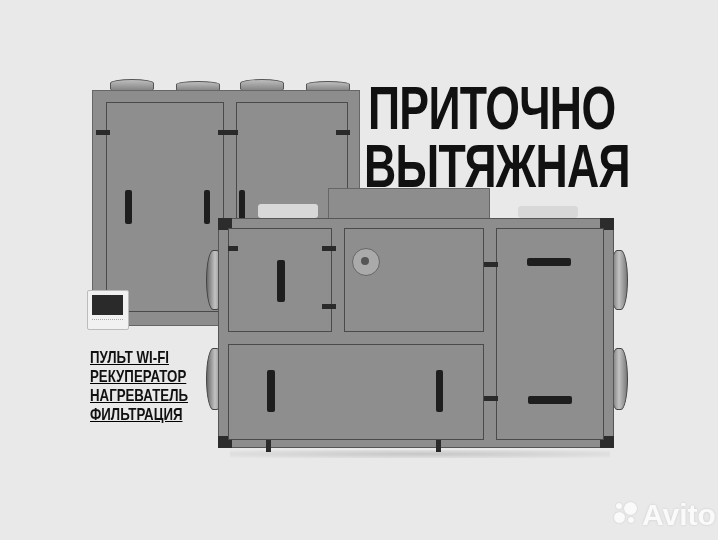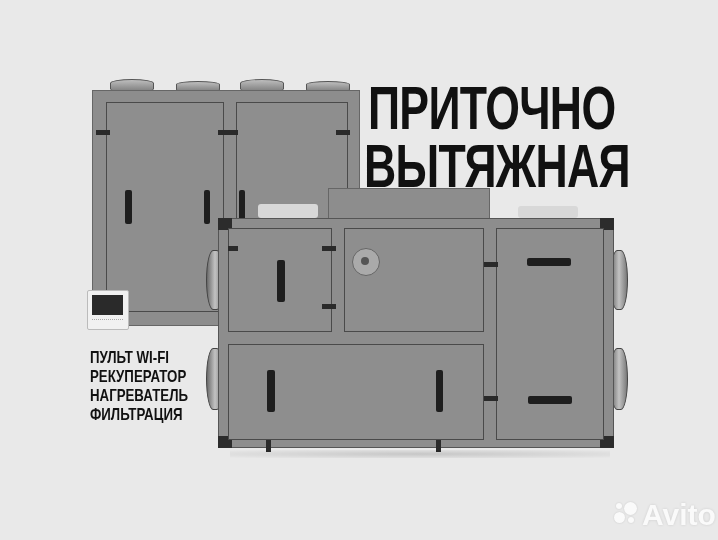--- a/index.html
+++ b/index.html
@@ -71,21 +71,21 @@
   <div class="abs latch" style="left:266px;top:44px;width:14px;height:5px;"></div>
   <div class="abs latch" style="left:266px;top:178px;width:14px;height:5px;"></div>
   <div class="abs latch" style="left:48px;top:222px;width:5px;height:12px;"></div>
   <div class="abs latch" style="left:218px;top:222px;width:5px;height:12px;"></div>
 </div>
 <div class="abs" style="left:230px;top:450px;width:380px;height:8px;background:radial-gradient(ellipse at center,rgba(0,0,0,0.15),rgba(0,0,0,0));"></div>
 
 <div class="abs title" style="left:368px;top:78px;font-size:62px;line-height:60px;">ПРИТОЧНО</div>
 <div class="abs title" style="left:364px;top:136px;font-size:62px;line-height:60px;">ВЫТЯЖНАЯ</div>
 
-<div class="abs" style="left:90px;top:348px;">
+<div class="abs" style="left:90px;top:348px;text-decoration:underline;">
   <div class="feat">ПУЛЬТ WI-FI</div>
   <div class="feat">РЕКУПЕРАТОР</div>
   <div class="feat">НАГРЕВАТЕЛЬ</div>
   <div class="feat">ФИЛЬТРАЦИЯ</div>
 </div>
 
 <div class="abs" style="left:612px;top:498px;width:100px;height:30px;">
   <div class="abs" style="left:0;top:2px;width:28px;height:26px;">
     <div class="abs" style="left:2px;top:12px;width:11px;height:11px;border-radius:50%;background:#fafafa;box-shadow:0 0 2px rgba(0,0,0,0.15);"></div>
     <div class="abs" style="left:12px;top:2px;width:13px;height:13px;border-radius:50%;background:#fafafa;box-shadow:0 0 2px rgba(0,0,0,0.15);"></div>

